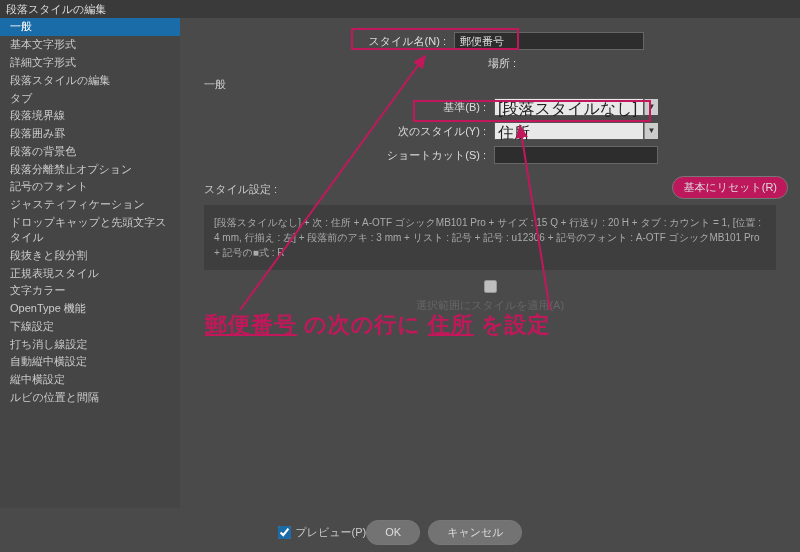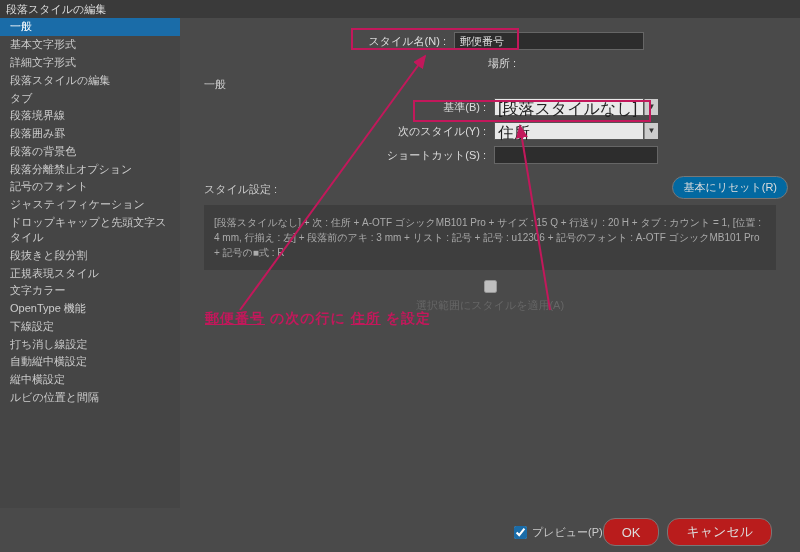--- a/index.html
+++ b/index.html
@@ -10,31 +10,31 @@
 .sidebar-item { padding:1.4px 10px; cursor:pointer; color:#ccc; font-size:11px; }
 .sidebar-item.selected { background:#1a6ca8; color:#fff; }
 .main { flex:1; padding:14px 24px 10px 24px; position:relative; }
 .form-row { display:flex; align-items:center; margin-bottom:6px; }
 .form-label { width:250px; text-align:right; padding-right:8px; color:#ddd; }
 .form-input { background:#2d2d2d; border:1px solid #666; color:#ddd; padding:1px 5px; height:18px; font-size:11px; }
 .form-select { background:#e8e8e8; border:1px solid #555; color:#222; height:18px; font-size:16px; padding:0 3px; }
 .section-title { color:#ccc; margin:4px 0 6px 0; }
 .settings-text { background:#3e3e3e; padding:10px; font-size:10px; color:#aaa; line-height:1.5; margin-top:8px; }
 .disabled-row { color:#666; margin-top:10px; display:flex; align-items:center; gap:5px;flex-direction:column; }
-.footer { position:absolute; bottom:0; left:0; right:0; height:40px; display:flex; align-items:center; justify-content:flex-end; padding:0 28px; }
+.footer { position:absolute; bottom:0; left:0; right:0; height:40px; display:flex; align-items:center; justify-content:center; padding:0 12px; }
 .preview { display:flex; align-items:center; gap:5px; }
 .preview input[type=checkbox]{ accent-color:#1a6ca8; }
 .buttons { display:flex; gap:8px; }
-.btn { background:#b91c1c; border:1px solid #777; border-radius:12px; color:#ddd; padding:4px 18px; font-size:13px; cursor:pointer; }
-.reset-btn { position:absolute; right:12px; top:158px; background:#0369a1; border:1px solid #777; border-radius:12px; color:#ddd; padding:3px 10px; font-size:11px; cursor:pointer; }
+.btn { background:#737373; border:1px solid #777; border-radius:12px; color:#ddd; padding:4px 18px; font-size:11px; cursor:pointer; }
+.reset-btn { position:absolute; right:12px; top:158px; background:#be185d; border:1px solid #777; border-radius:12px; color:#ddd; padding:3px 10px; font-size:11px; cursor:pointer; }
 .highlight-box { position:absolute; border:2px solid #c2185b; pointer-events:none; }
 .hb-name { left:351px; top:28px; width:168px; height:22px; }
 .hb-next { left:413px; top:100px; width:238px; height:22px; }
 .arrow { position:absolute; pointer-events:none; }
-.annotation { position:absolute; color:#c2185b; font-size:14px; font-weight:600; letter-spacing:1px; }
+.annotation { position:absolute; color:#c2185b; font-size:22px; font-weight:600; letter-spacing:1px; }
 .annotation u { text-decoration:underline; }
 .dropdown-arrow { display:inline-block; width:14px; text-align:center; background:#ccc; color:#333; font-size:8px; line-height:16px; border-left:1px solid #888; }
 .select-wrap { display:flex; align-items:center; }
 </style>
 </head>
 <body>
 
 <div class="titlebar">段落スタイルの編集</div>
 
 <div class="container">

